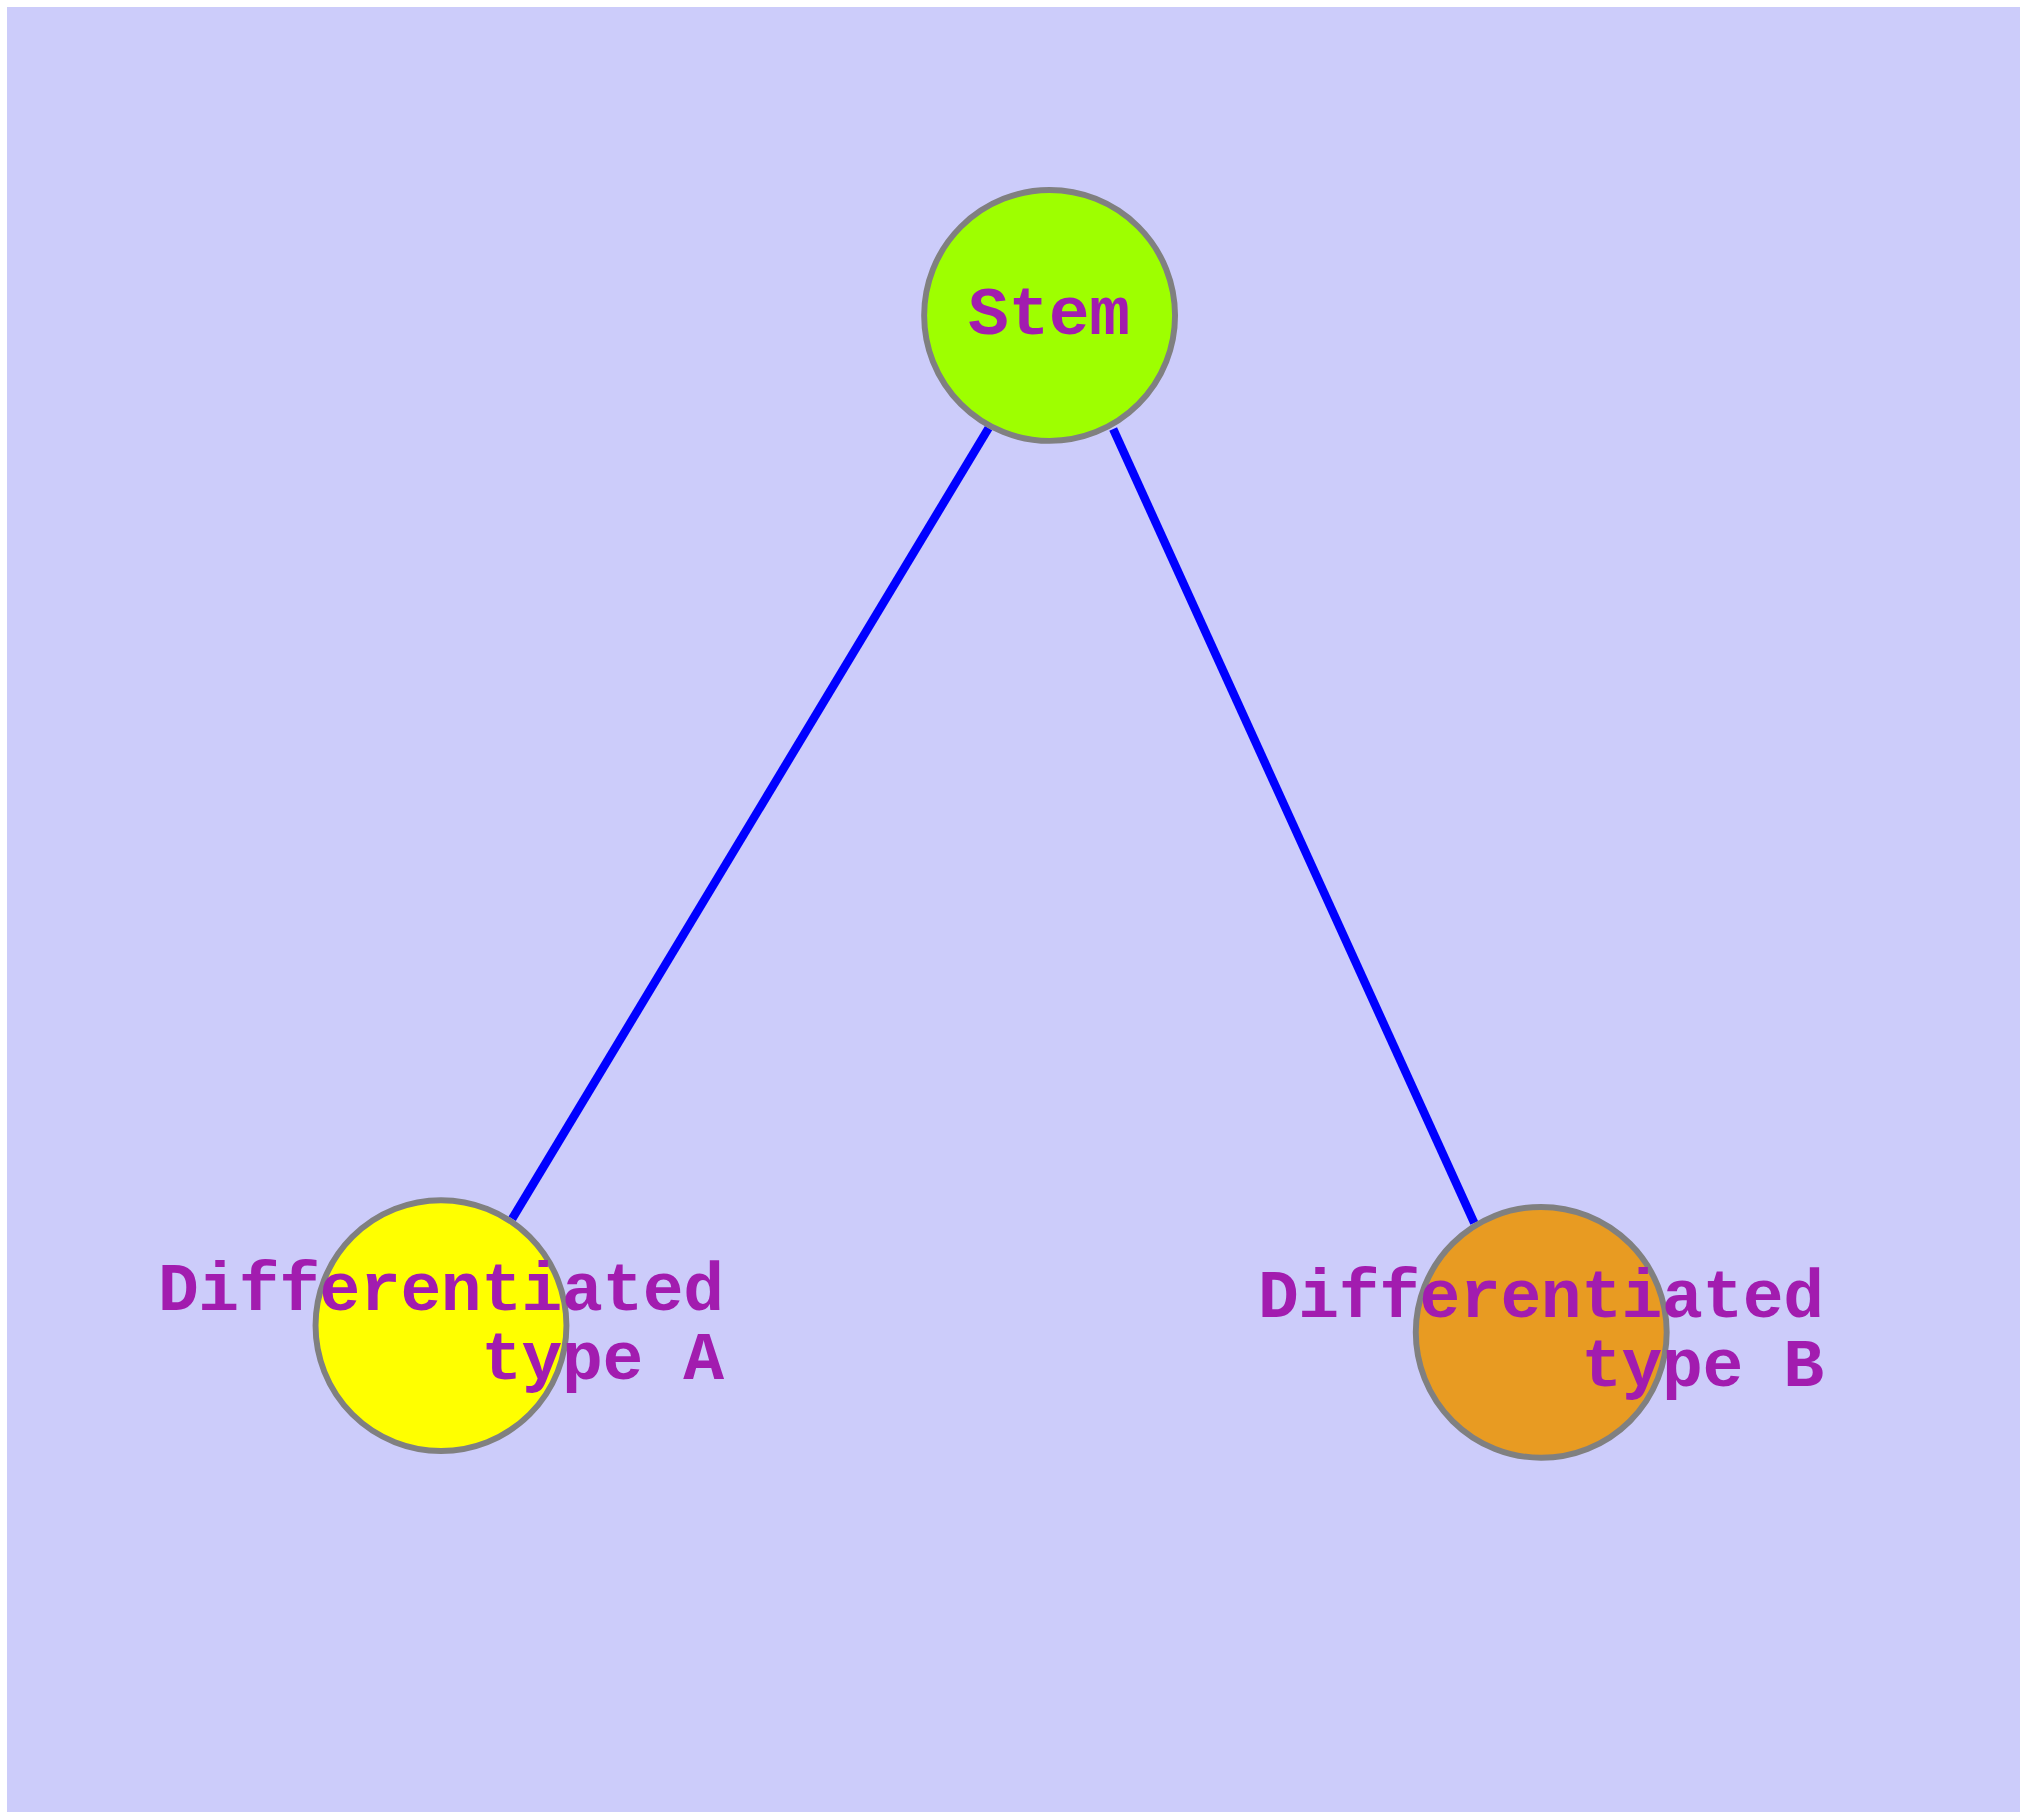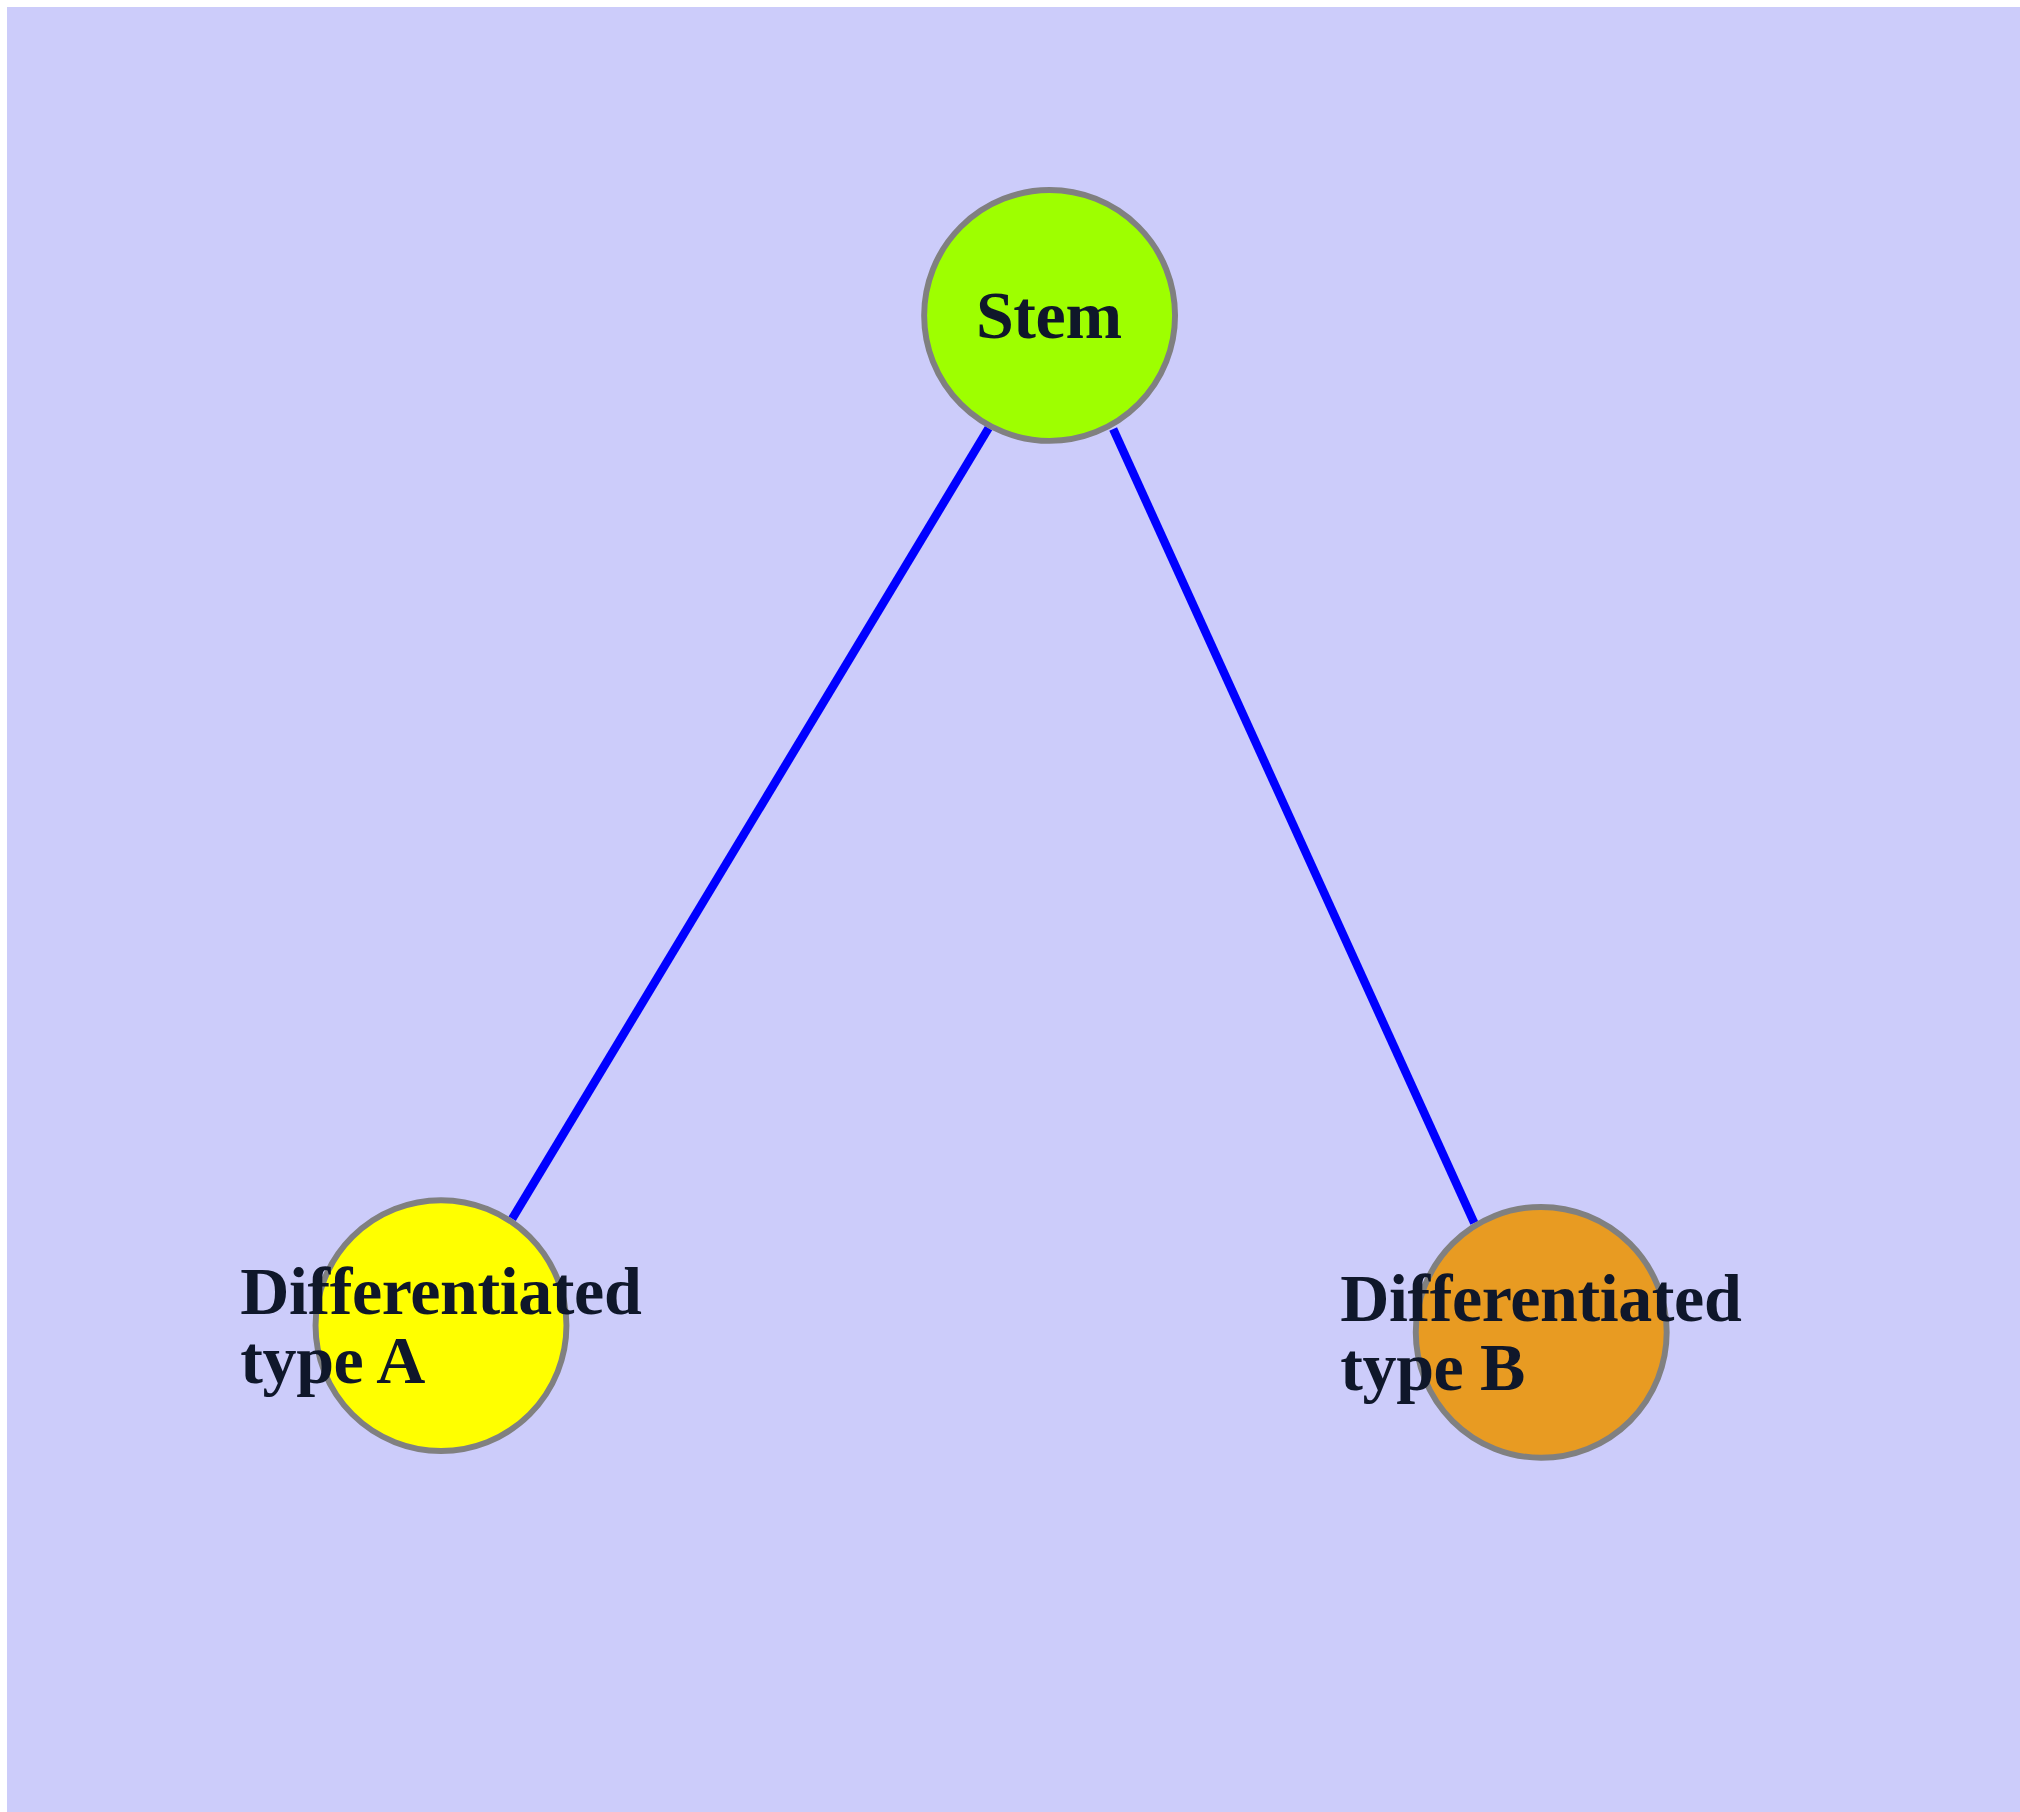--- a/index.html
+++ b/index.html
@@ -33,26 +33,26 @@
   #graph-svg {
     position: absolute;
     left: 0;
     top: 0;
     width: 100%;
     height: 100%;
     display: block;
   }
   .node-label {
     position: absolute;
-    text-align: left;
-    font-family: Liberation Serif, serif;
+    text-align: right;
+    font-family: Liberation Mono, monospace;
     font-weight: bold;
     font-size: 68px;
     line-height: 1.02;
-    color: #0f172a;
+    color: #a21caf;
     white-space: pre-line;
     transform: translate(-50%, -50%);
     pointer-events: none;
     letter-spacing: -0.4px;
   }
 </style>
 </head>
 <body>
 
 <div id="canvas">

